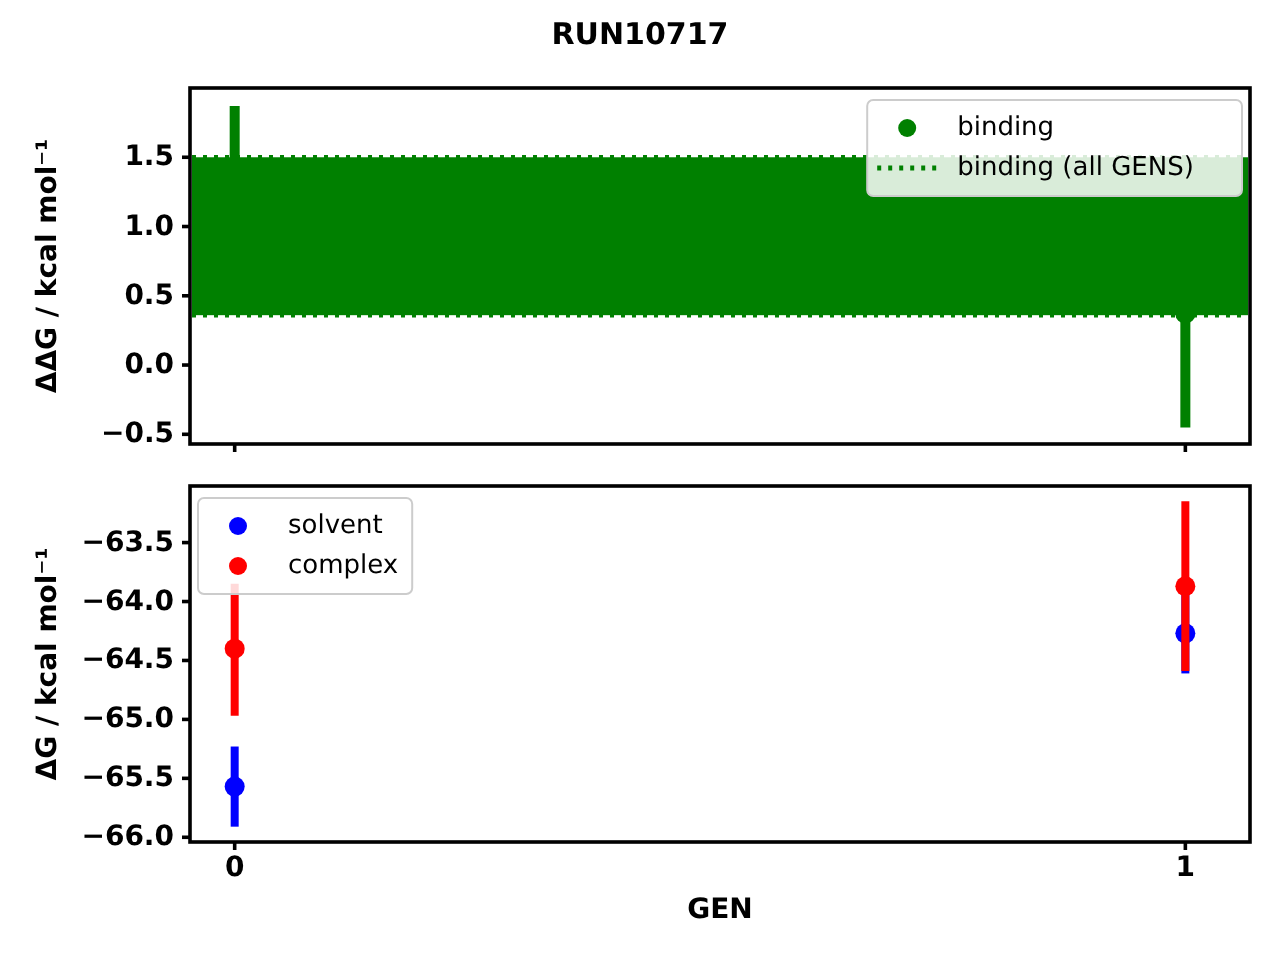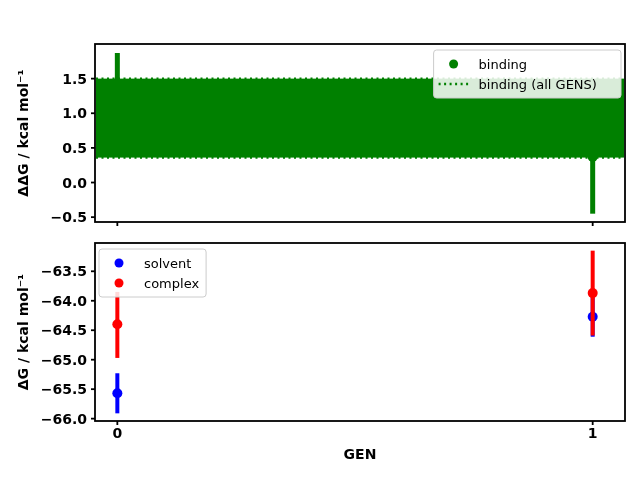--- a/index.html
+++ b/index.html
@@ -16,20 +16,21 @@
     transform:translateX(-50%);
     font-size:15px;font-weight:700;color:#000;
     white-space:nowrap;
   }
   svg text{font-family:"DejaVu Sans","Liberation Sans",sans-serif;}
 </style>
 </head>
 <body>
 
 <div class="fig">
+  <div class="suptitle">RUN10717</div>
   <svg id="chart-svg" width="640" height="480">
       <g>
         <rect x="96" y="78.63035019455253" width="528" height="78.95719844357976" fill="#008000"></rect>
         <line x1="96" y1="78.63035019455253" x2="624" y2="78.63035019455253" stroke="#008000" stroke-width="2.2" stroke-dasharray="2 3.5"></line>
         <line x1="96" y1="157.5875486381323" x2="624" y2="157.5875486381323" stroke="#008000" stroke-width="2.2" stroke-dasharray="2 3.5"></line>
         <line x1="117.34080717488789" y1="150.66147859922177" x2="117.34080717488789" y2="53.00389105058363" stroke="#008000" stroke-width="5"></line>
         <circle cx="117.34080717488789" cy="101.4863813229572" r="5" fill="#008000"></circle>
         <line x1="592.677130044843" y1="213.6887159533074" x2="592.677130044843" y2="99.40856031128403" stroke="#008000" stroke-width="5"></line>
         <circle cx="592.677130044843" cy="156.89494163424123" r="5" fill="#008000"></circle>
         <rect x="95" y="44" width="530" height="178" fill="none" stroke="#000000" stroke-width="1.8"></rect>

